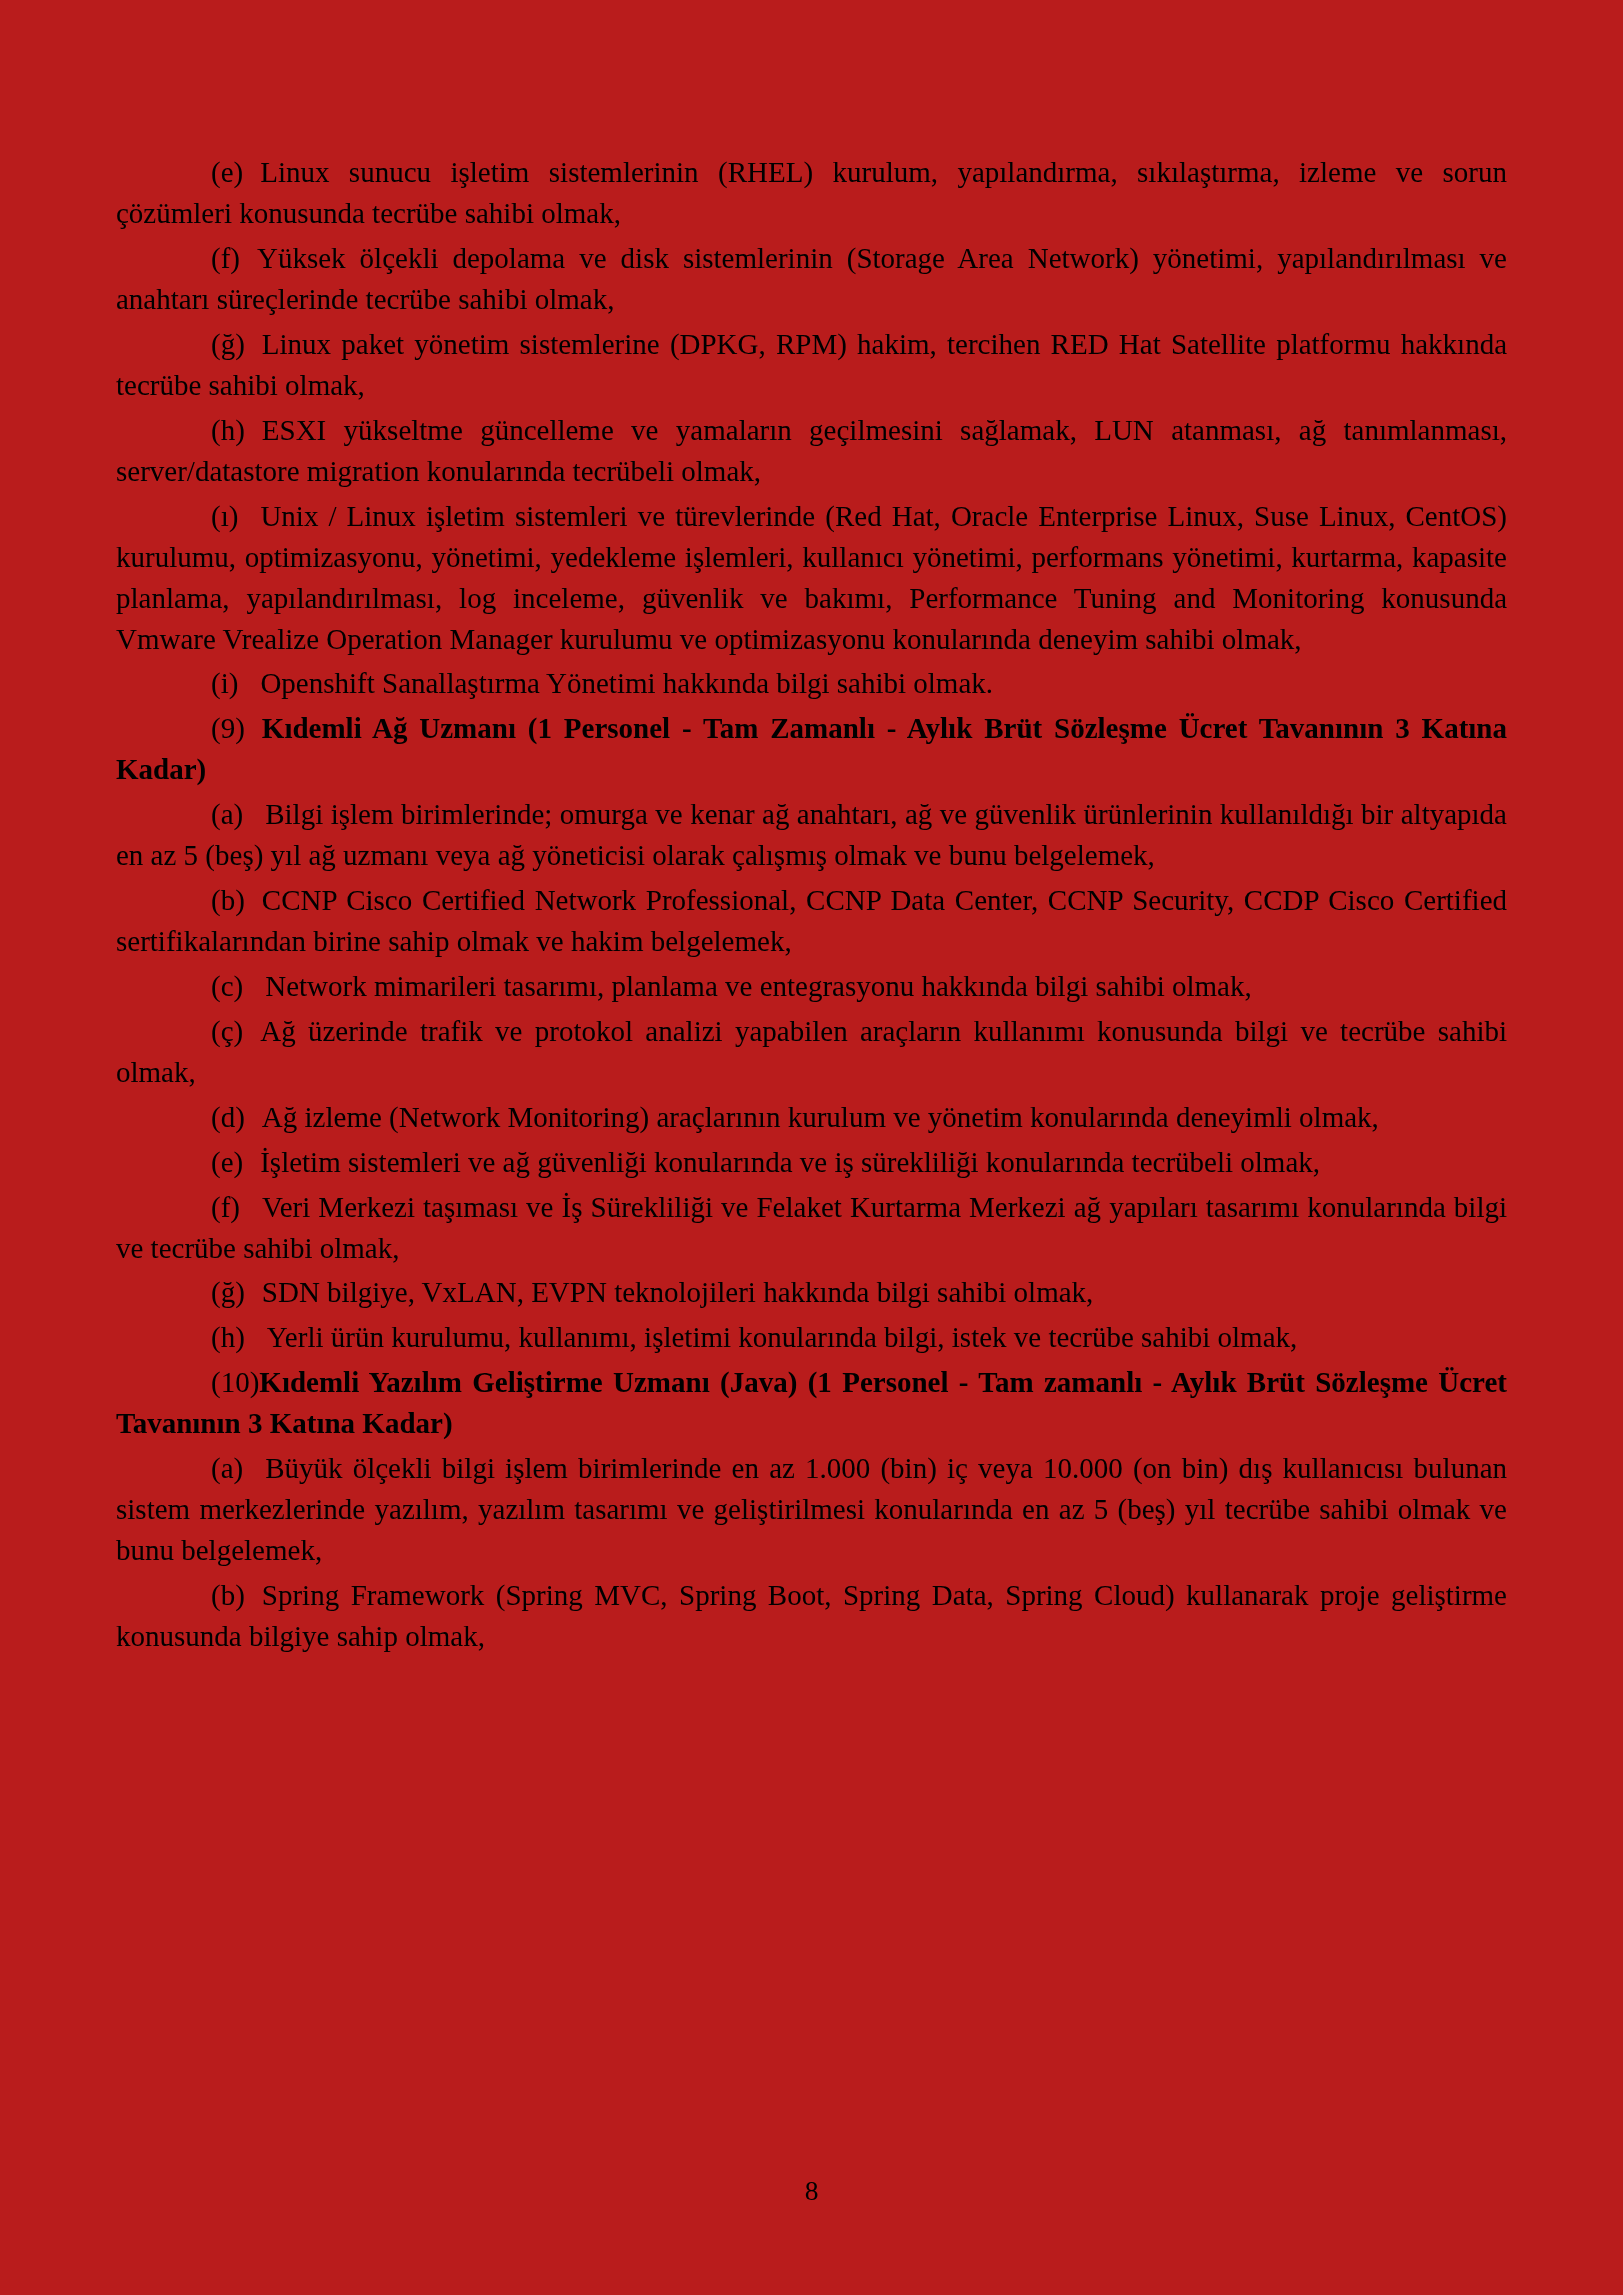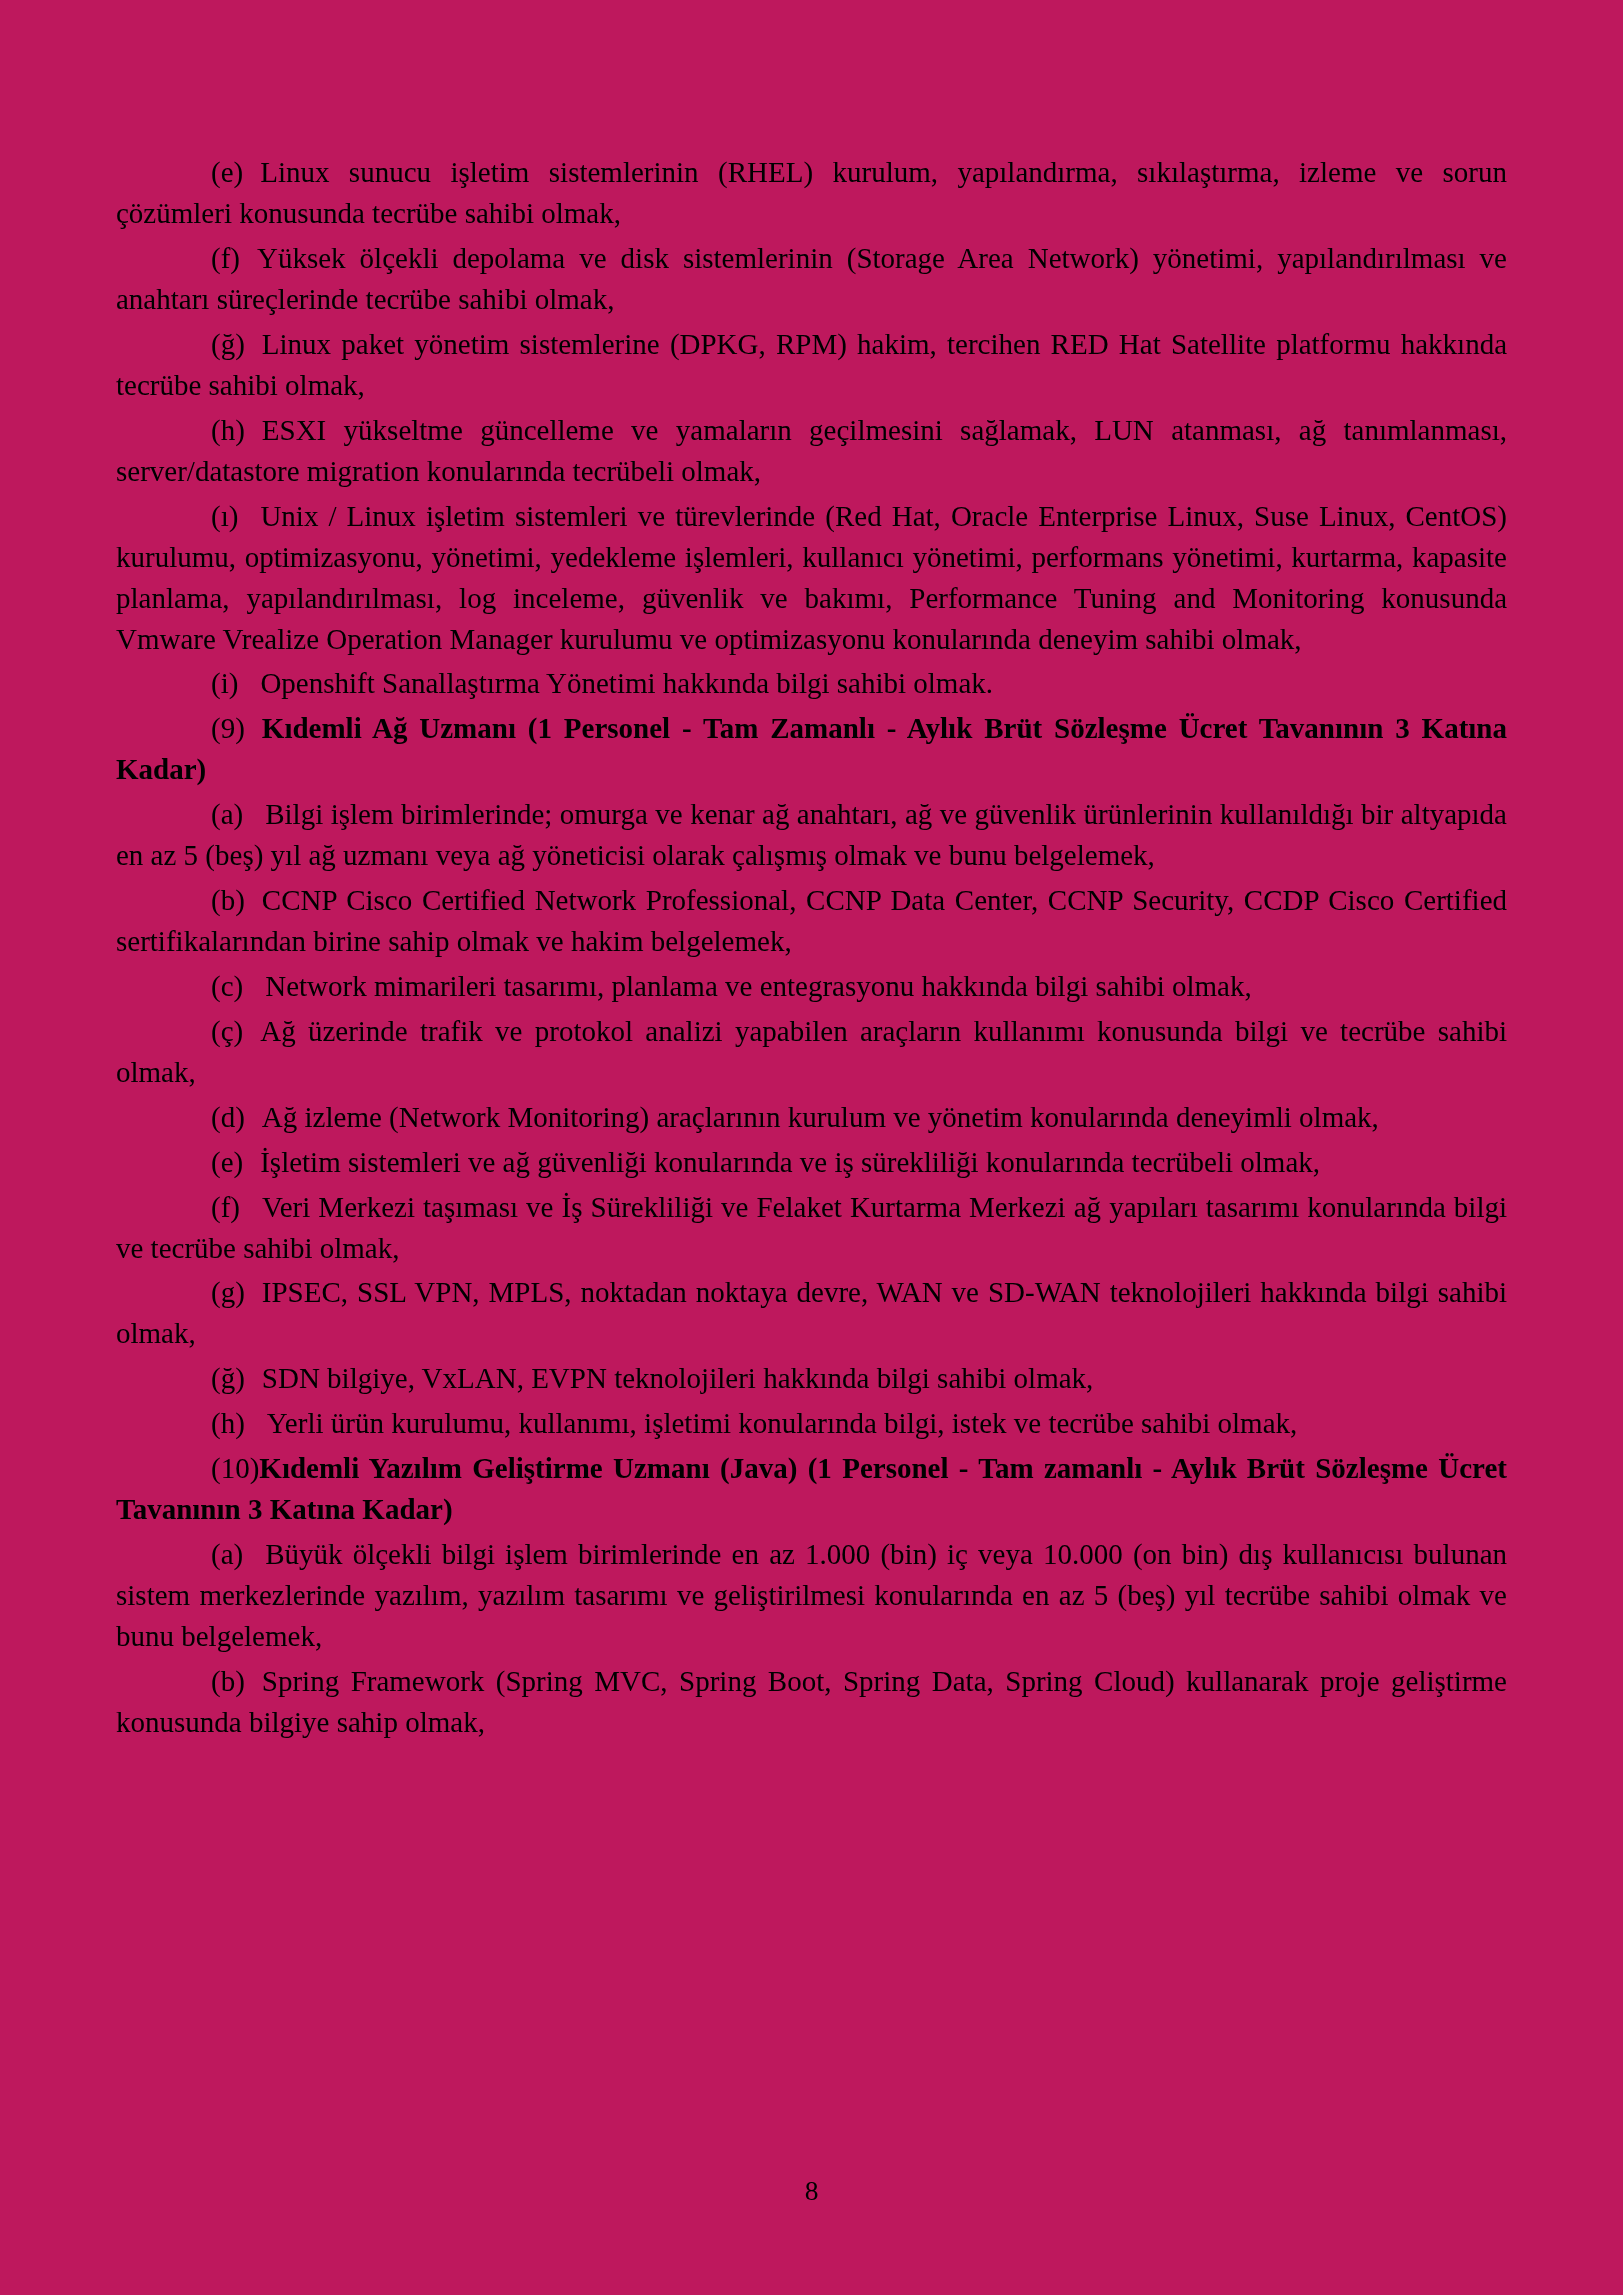--- a/index.html
+++ b/index.html
@@ -6,21 +6,21 @@
   html, body {
     margin: 0;
     padding: 0;
     background: #ffffff;
   }
 
   .page {
     position: relative;
     width: 1623px;
     height: 2295px;
-    background: #be185d;
+    background: #b91c1c;
     margin: 0 auto;
     overflow: hidden;
     font-family: "Liberation Serif", "DejaVu Serif", serif;
     color: #000000;
     -webkit-font-smoothing: antialiased;
   }
 
   .content {
     position: absolute;
     left: 116px;
@@ -109,21 +109,20 @@
       <p class="para"><span class="marker">(ı)</span><span class="marker-gap-wide"></span><span>Unix / Linux işletim sistemleri ve türevlerinde (Red Hat, Oracle Enterprise Linux, Suse Linux, CentOS) kurulumu, optimizasyonu, yönetimi, yedekleme işlemleri, kullanıcı yönetimi, performans yönetimi, kurtarma, kapasite planlama, yapılandırılması, log inceleme, güvenlik ve bakımı, Performance Tuning and Monitoring konusunda Vmware Vrealize Operation Manager kurulumu ve optimizasyonu konularında deneyim sahibi olmak,</span></p>
       <p class="para"><span class="marker">(i)</span><span class="marker-gap-wide"></span><span>Openshift Sanallaştırma Yönetimi hakkında bilgi sahibi olmak.</span></p>
       <p class="heading"><span class="num">(9)</span><span class="num-gap"></span><span>Kıdemli Ağ Uzmanı (1 Personel - Tam Zamanlı - Aylık Brüt Sözleşme Ücret Tavanının 3 Katına Kadar)</span></p>
       <p class="para"><span class="marker">(a)</span><span class="marker-gap-wide"></span><span>Bilgi işlem birimlerinde; omurga ve kenar ağ anahtarı, ağ ve güvenlik ürünlerinin kullanıldığı bir altyapıda en az 5 (beş) yıl ağ uzmanı veya ağ yöneticisi olarak çalışmış olmak ve bunu belgelemek,</span></p>
       <p class="para"><span class="marker">(b)</span><span class="marker-gap"></span><span>CCNP Cisco Certified Network Professional, CCNP Data Center, CCNP Security, CCDP Cisco Certified sertifikalarından birine sahip olmak ve hakim belgelemek,</span></p>
       <p class="para"><span class="marker">(c)</span><span class="marker-gap-wide"></span><span>Network mimarileri tasarımı, planlama ve entegrasyonu hakkında bilgi sahibi olmak,</span></p>
       <p class="para"><span class="marker">(ç)</span><span class="marker-gap"></span><span>Ağ üzerinde trafik ve protokol analizi yapabilen araçların kullanımı konusunda bilgi ve tecrübe sahibi olmak,</span></p>
       <p class="para"><span class="marker">(d)</span><span class="marker-gap"></span><span>Ağ izleme (Network Monitoring) araçlarının kurulum ve yönetim konularında deneyimli olmak,</span></p>
       <p class="para"><span class="marker">(e)</span><span class="marker-gap"></span><span>İşletim sistemleri ve ağ güvenliği konularında ve iş sürekliliği konularında tecrübeli olmak,</span></p>
       <p class="para"><span class="marker">(f)</span><span class="marker-gap-wide"></span><span>Veri Merkezi taşıması ve İş Sürekliliği ve Felaket Kurtarma Merkezi ağ yapıları tasarımı konularında bilgi ve tecrübe sahibi olmak,</span></p>
-      <p class="para"><span class="marker">(g)</span><span class="marker-gap"></span><span>IPSEC, SSL VPN, MPLS, noktadan noktaya devre, WAN ve SD-WAN teknolojileri hakkında bilgi sahibi olmak,</span></p>
       <p class="para"><span class="marker">(ğ)</span><span class="marker-gap"></span><span>SDN bilgiye, VxLAN, EVPN teknolojileri hakkında bilgi sahibi olmak,</span></p>
       <p class="para"><span class="marker">(h)</span><span class="marker-gap-wide"></span><span>Yerli ürün kurulumu, kullanımı, işletimi konularında bilgi, istek ve tecrübe sahibi olmak,</span></p>
       <p class="heading tight"><span class="num">(10)</span><span class="num-gap"></span><span>Kıdemli Yazılım Geliştirme Uzmanı (Java) (1 Personel - Tam zamanlı - Aylık Brüt Sözleşme Ücret Tavanının 3 Katına Kadar)</span></p>
       <p class="para"><span class="marker">(a)</span><span class="marker-gap-wide"></span><span>Büyük ölçekli bilgi işlem birimlerinde en az 1.000 (bin) iç veya 10.000 (on bin) dış kullanıcısı bulunan sistem merkezlerinde yazılım, yazılım tasarımı ve geliştirilmesi konularında en az 5 (beş) yıl tecrübe sahibi olmak ve bunu belgelemek,</span></p>
       <p class="para"><span class="marker">(b)</span><span class="marker-gap"></span><span>Spring Framework (Spring MVC, Spring Boot, Spring Data, Spring Cloud) kullanarak proje geliştirme konusunda bilgiye sahip olmak,</span></p>
     </div>
 
   <div class="footer">
     <span>8</span>
   </div>

